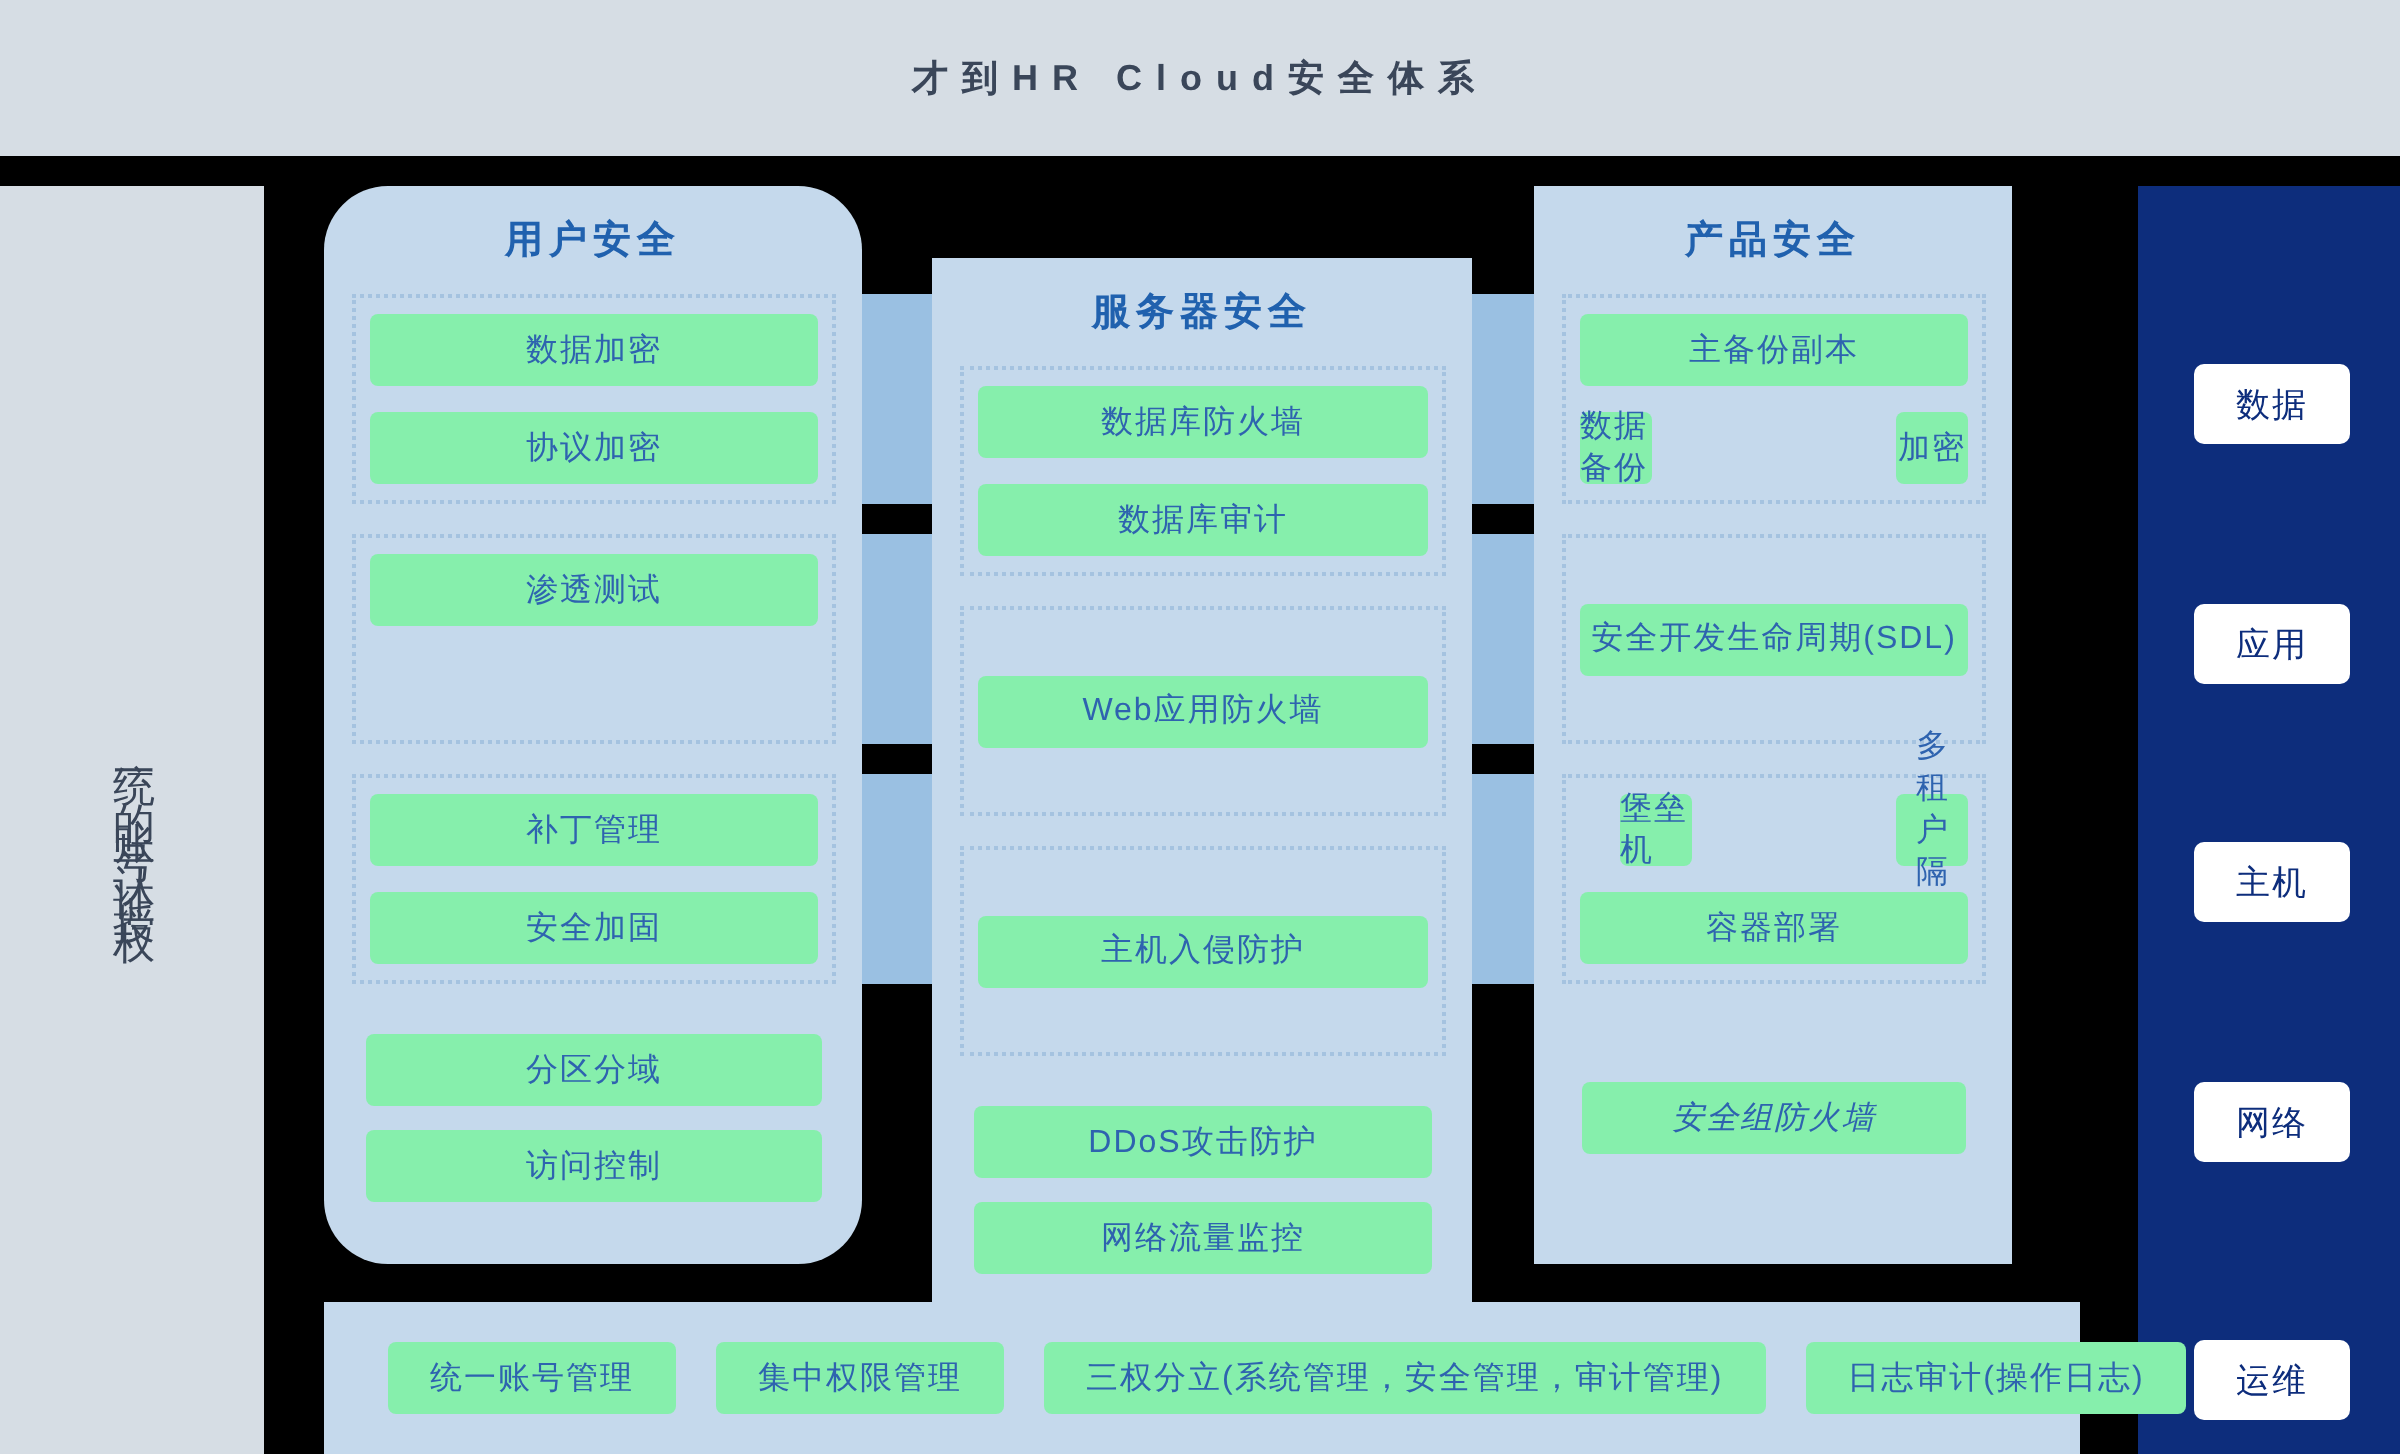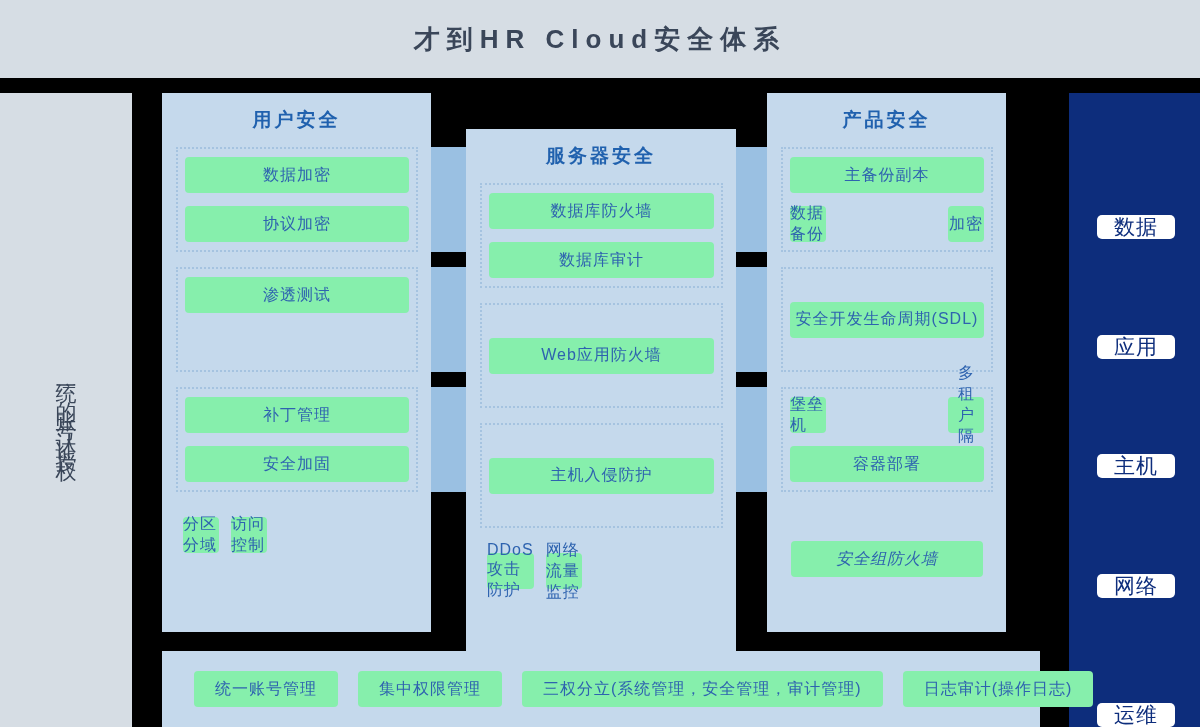--- a/index.html
+++ b/index.html
@@ -11,42 +11,42 @@
   }
   #stage { position:relative; width:1200px; height:727px; }
 
   
   .titlebar {
     position:absolute; left:0; top:0; width:1200px; height:78px;
     background:var(--panel_gray, #d6dde4);
     display:flex; align-items:center; justify-content:center;
   }
   .title {
-    font-size:26px; font-weight:600; letter-spacing:7px;
+    font-size:18px; font-weight:600; letter-spacing:7px;
     color:var(--title_text, #3a4659);
   }
 
   
   .left-panel {
     position:absolute; left:0; top:93px; width:132px; height:634px;
     background:var(--panel_gray, #d6dde4);
     display:flex; align-items:center; justify-content:center;
   }
   .vtext {
     writing-mode:vertical-rl; text-orientation:upright;
     font-size:21px; letter-spacing:10px; font-weight:500;
     color:var(--title_text, #3a4659);
   }
 
   
   .column {
     position:absolute; top:93px; height:539px;
     background:var(--panel_blue, #c5d9ec);
   }
-  .col1 { left:162px; width:269px; }
+  .col1 { left:162px; width:269px;border-radius:32px; }
   .col2 { left:466px; width:270px;margin-top:36px; }
   .col3 { left:767px; width:239px; }
   .col-header {
     height:54px; display:flex; align-items:center; justify-content:center;
     font-size:19px; font-weight:700; letter-spacing:3px;
     color:var(--header_text, #2061ae);
   }
   .group {
     position:absolute; left:14px; right:13px; height:105px;
     border:2px dotted var(--dotted, #a5c3e0);
@@ -59,47 +59,46 @@
   .group.center-one { justify-content:center; }
   .btn {
     height:36px; flex:0 0 36px; background:#86efac; border-radius:4px;
     display:flex; align-items:center; justify-content:center;
     font-size:16px; letter-spacing:1px;
     color:var(--btn_text, #2e63af);
   }
   .pair { display:flex; flex-direction:row; justify-content:space-between; flex:0 0 36px; }
   .pair .btn { height:36px; }
   .w53 { width:53%; } .w42 { width:42%; }
-  .w41 { width:41%; } .w53b { width:53%;padding-left:10px; }
+  .w41 { width:41%;margin-left:20px; } .w53b { width:53%;padding-left:10px; }
   .footer-items {
     position:absolute; top:424px; left:21px; right:20px;
-    display:flex; flex-direction:row; gap:12px;
+    display:flex; flex-direction:column; gap:12px;
   }
   .footer-single { position:absolute; top:448px; left:24px; right:23px;font-style:italic; }
 
   
   .band { position:absolute; background:var(--band_blue, #9ac0e2); }
   .bandA { left:431px; width:35px; }
   .bandB { left:736px; width:31px; }
   .row1 { top:147px; height:105px; }
   .row2 { top:267px; height:105px; }
   .row3 { top:387px; height:105px; }
 
   
   .right-panel {
     position:absolute; left:1069px; top:93px; width:131px; height:634px;
     background:var(--navy, #0d2d7c);
   }
   .rail-btn {
-    position:absolute; left:28px; width:78px; height:24px;
+    position:absolute; left:28px; width:78px; height:40px;
     background:#fff; border-radius:5px;
     display:flex; align-items:center; justify-content:center;
-    font-size:21px; letter-spacing:1px;
+    font-size:17px; letter-spacing:1px;
     color:var(--navy, #0d2d7c);
-    margin-top:33px;
   }
   .r1 { top:89px; } .r2 { top:209px; } .r3 { top:328px; }
   .r4 { top:448px; } .r5 { top:577px; }
 
   
   .bottom-bar {
     position:absolute; left:162px; top:651px; width:878px; height:76px;
     background:var(--panel_blue, #c5d9ec);
     display:flex; align-items:center; gap:20px; padding-left:32px;
   }

